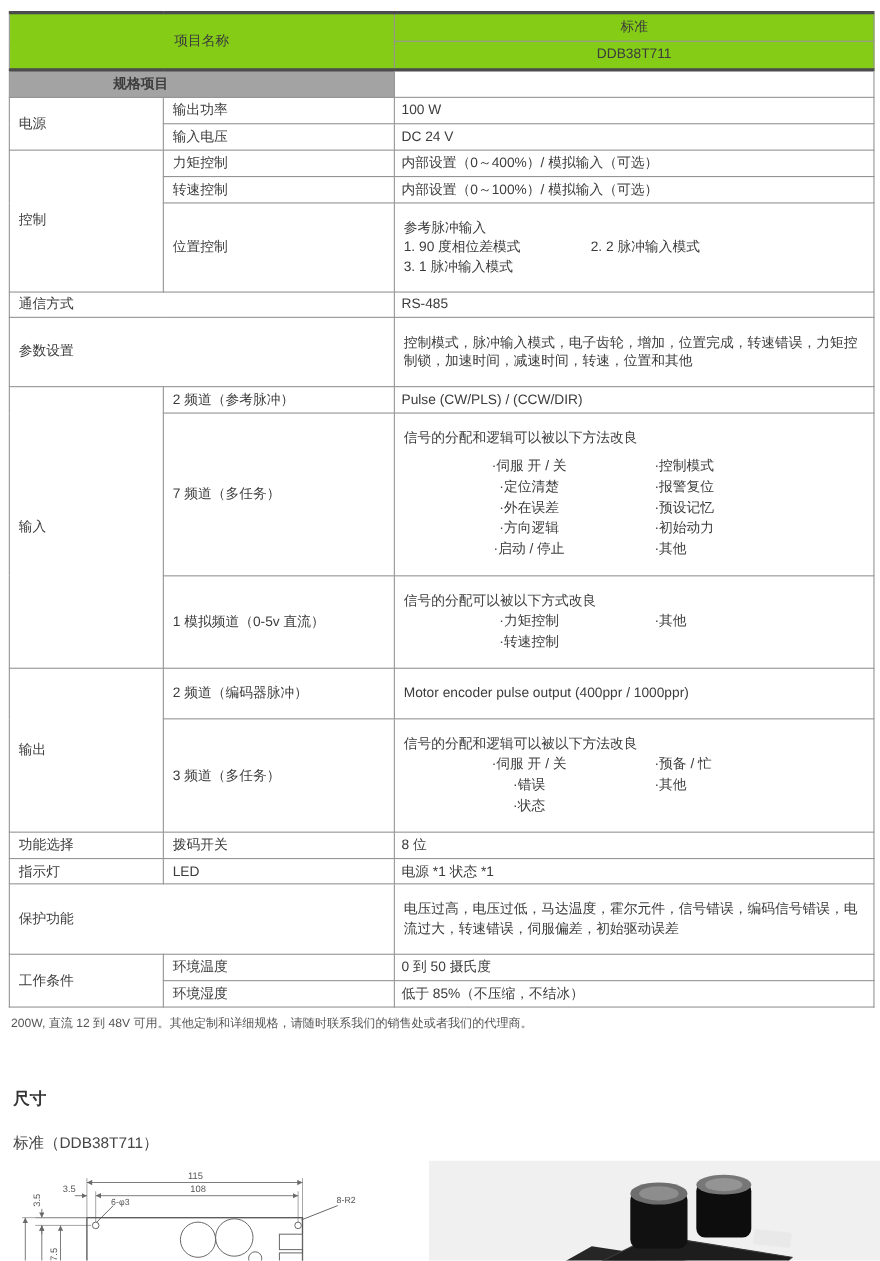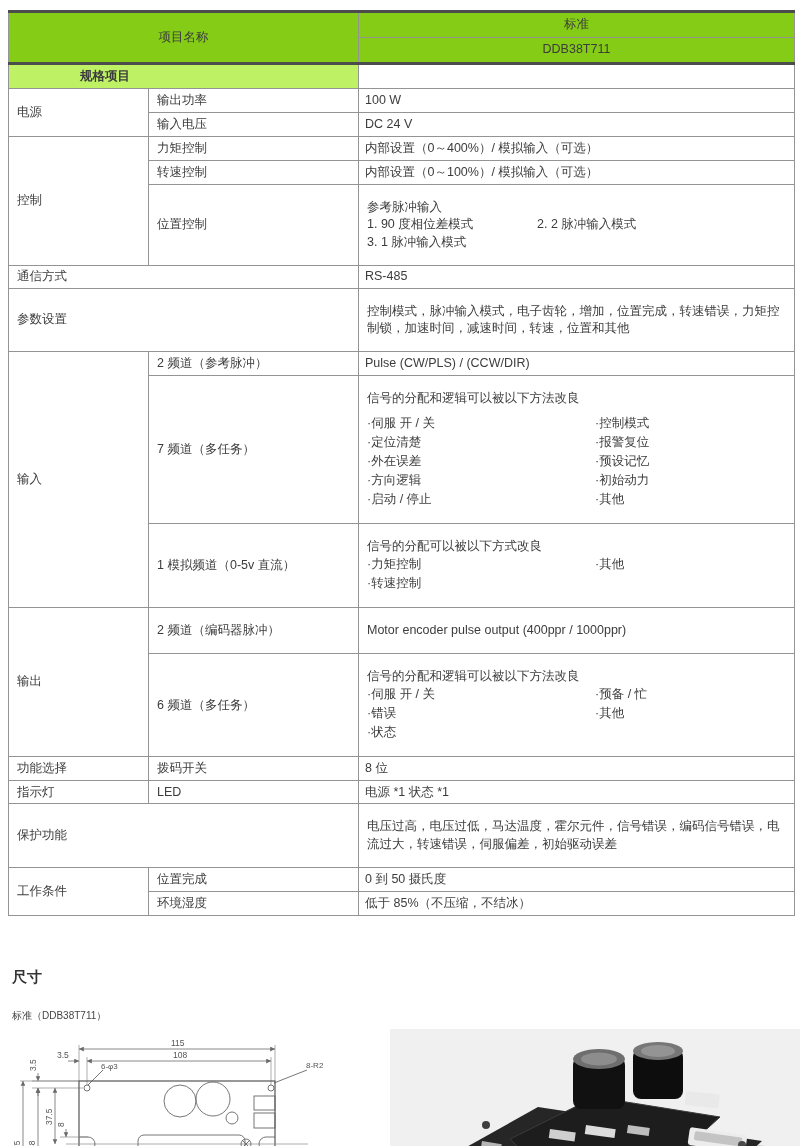--- a/index.html
+++ b/index.html
@@ -5,36 +5,36 @@
   html,body{margin:0;padding:0;background:#ffffff;}
   body{width:800px;height:1146px;font-family:"Liberation Sans",sans-serif;color:#3c3c3c;position:relative;overflow:hidden;}
   .page{position:absolute;left:8px;top:10px;width:786px;}
 
   
   table.spec{border-collapse:collapse;width:786px;table-layout:fixed;font-size:12.5px;}
   table.spec{border-top:3px solid #4c4c4c;}
   .spec td{border:1px solid #949494;padding:2px 6px;vertical-align:middle;line-height:1.38;}
   .spec tr.hdr td{background:#84cc16;text-align:center;height:20px;}
   .spec tr.thickline td{border-top:3px solid #4c4c4c;}
-  .spec td.specitem{background:#bef264;font-weight:bold;padding-left:71px;height:19px;}
+  .spec td.specitem{background:#a3a3a3;font-weight:bold;padding-left:94px;height:19px;}
   .spec td.group{padding-left:8px;}
   .spec td.sub{padding-left:8px;}
   .spec td.vc{text-align:left;}
   .spec td.vl{text-align:left;padding:14px 8px;}
   .cols{display:flex;}
-  .col-l{width:228px;}
+  .col-l{width:228px;text-align:center;}
   .cols div{line-height:19px;}
   .introgap{margin-bottom:6px;}
   .posline{display:flex;}
   .posline span:first-child{width:170px;}
 
   
   .footnote{font-size:11px;color:#555;margin-top:7px;padding-left:2px;}
   .dim-heading{font-size:15px;font-weight:bold;color:#333;margin-top:52px;padding-left:4px;}
-  .dim-subheading{font-size:10px;color:#444;margin-top:22px;padding-left:4px;}
+  .dim-subheading{font-size:14px;color:#444;margin-top:22px;padding-left:4px;}
 
   .dims-row{position:relative;height:300px;margin-top:6px;}
   svg text{font-family:"Liberation Sans",sans-serif;}
   .dr-dim{stroke:#6a6a6a;stroke-width:0.8;fill:none;}
   .dr-ext{stroke:#8a8a8a;stroke-width:0.7;fill:none;}
   .dr-out{stroke:#555;stroke-width:1.2;fill:none;}
   .dr-in{stroke:#666;stroke-width:0.9;fill:none;}
   .dr-txt{font-size:8.5px;fill:#555;}
   .dr-lbl{font-size:8px;fill:#555;}
 </style>
@@ -147,21 +147,21 @@
         </div>
       </td>
     </tr>
 
     <tr style="height:24px">
       <td class="group" rowspan="2">输出</td>
       <td class="sub">2 频道（编码器脉冲）</td>
       <td class="vl">Motor encoder pulse output (400ppr / 1000ppr)</td>
     </tr>
     <tr style="height:72px">
-      <td class="sub">6 频道（多任务）</td>
+      <td class="sub">3 频道（多任务）</td>
       <td class="vl">
         <div>信号的分配和逻辑可以被以下方法改良</div>
         <div class="cols">
           <div class="col-l">
             <div>·伺服 开 / 关</div>
             <div>·错误</div>
             <div>·状态</div>
           </div>
           <div>
             <div>·预备 / 忙</div>
@@ -183,30 +183,31 @@
       <td class="vc">电源 *1  状态 *1</td>
     </tr>
 
     <tr style="height:44px">
       <td class="group" colspan="2">保护功能</td>
       <td class="vl">电压过高，电压过低，马达温度，霍尔元件，信号错误，编码信号错误，电流过大，转速错误，伺服偏差，初始驱动误差</td>
     </tr>
 
     <tr style="height:24px">
       <td class="group" rowspan="2">工作条件</td>
-      <td class="sub">位置完成</td>
+      <td class="sub">环境温度</td>
       <td class="vc">0 到 50 摄氏度</td>
     </tr>
     <tr style="height:24px">
       <td class="sub">环境湿度</td>
       <td class="vc">低于 85%（不压缩，不结冰）</td>
     </tr>
   </tbody>
     </table>
 
+  <div class="footnote">200W, 直流 12 到 48V 可用。其他定制和详细规格，请随时联系我们的销售处或者我们的代理商。</div>
 
   <div class="dim-heading">尺寸</div>
   <div class="dim-subheading">标准（DDB38T711）</div>
 
   <div class="dims-row">
 
     <svg width="345" height="292" viewBox="0 0 345 292" style="position:absolute;left:0;top:8px;">
       <defs>
         <marker id="ae" markerWidth="8" markerHeight="8" refX="6" refY="3" orient="auto">
             <path d="M0,0 L6,3 L0,6 Z" fill="#6a6a6a"></path>

